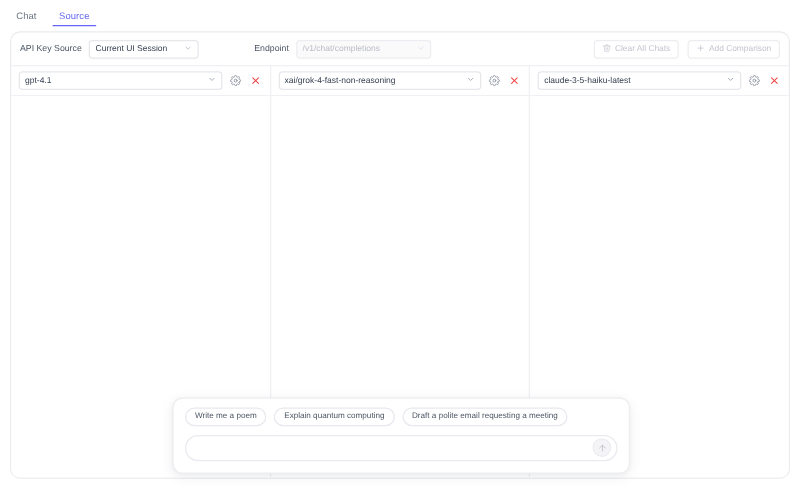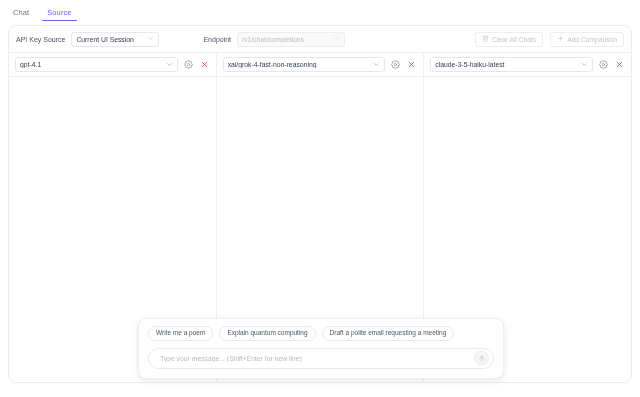--- a/index.html
+++ b/index.html
@@ -430,21 +430,20 @@
     </div>
   </div>
 
   <div class="composer">
     <div class="chips">
       <div class="chip">Write me a poem</div>
       <div class="chip">Explain quantum computing</div>
       <div class="chip">Draft a polite email requesting a meeting</div>
     </div>
     <div class="inputrow">
-      <input type="text" placeholder="Type your message... (Shift+Enter for new line)" style="">
       <div class="sendbtn">
         <svg width="8" height="8" viewBox="0 0 24 24" fill="none" stroke="#c2c5cc" stroke-width="2.2" stroke-linecap="round" stroke-linejoin="round">
             <line x1="12" y1="19" x2="12" y2="5"></line>
             <polyline points="5 12 12 5 19 12"></polyline>
           </svg>
       </div>
     </div>
   </div>
 
 </div>

